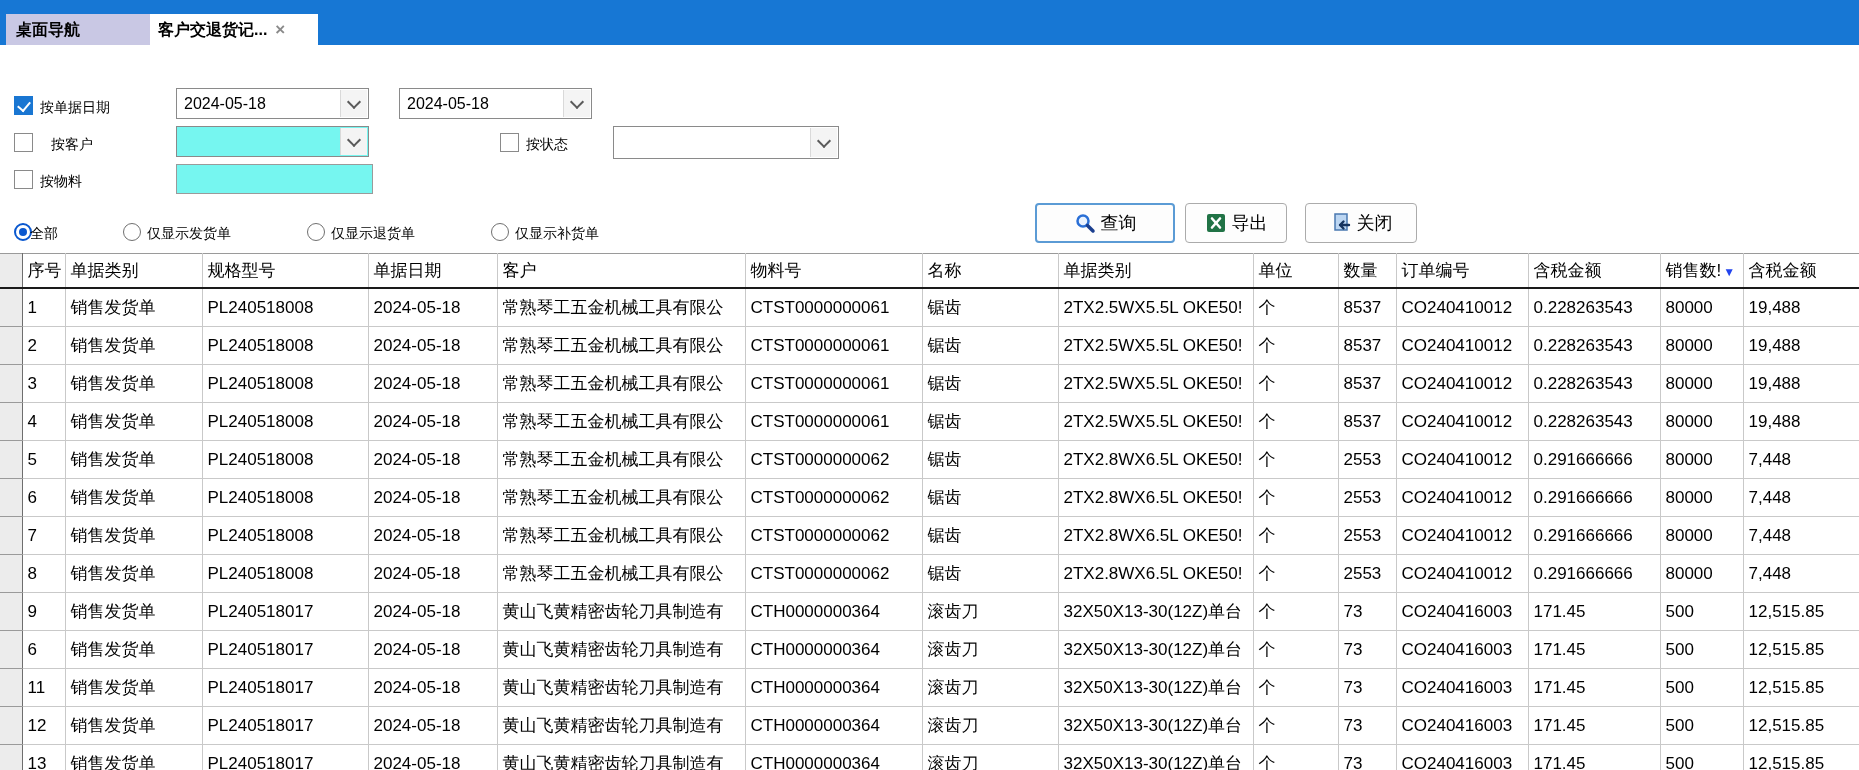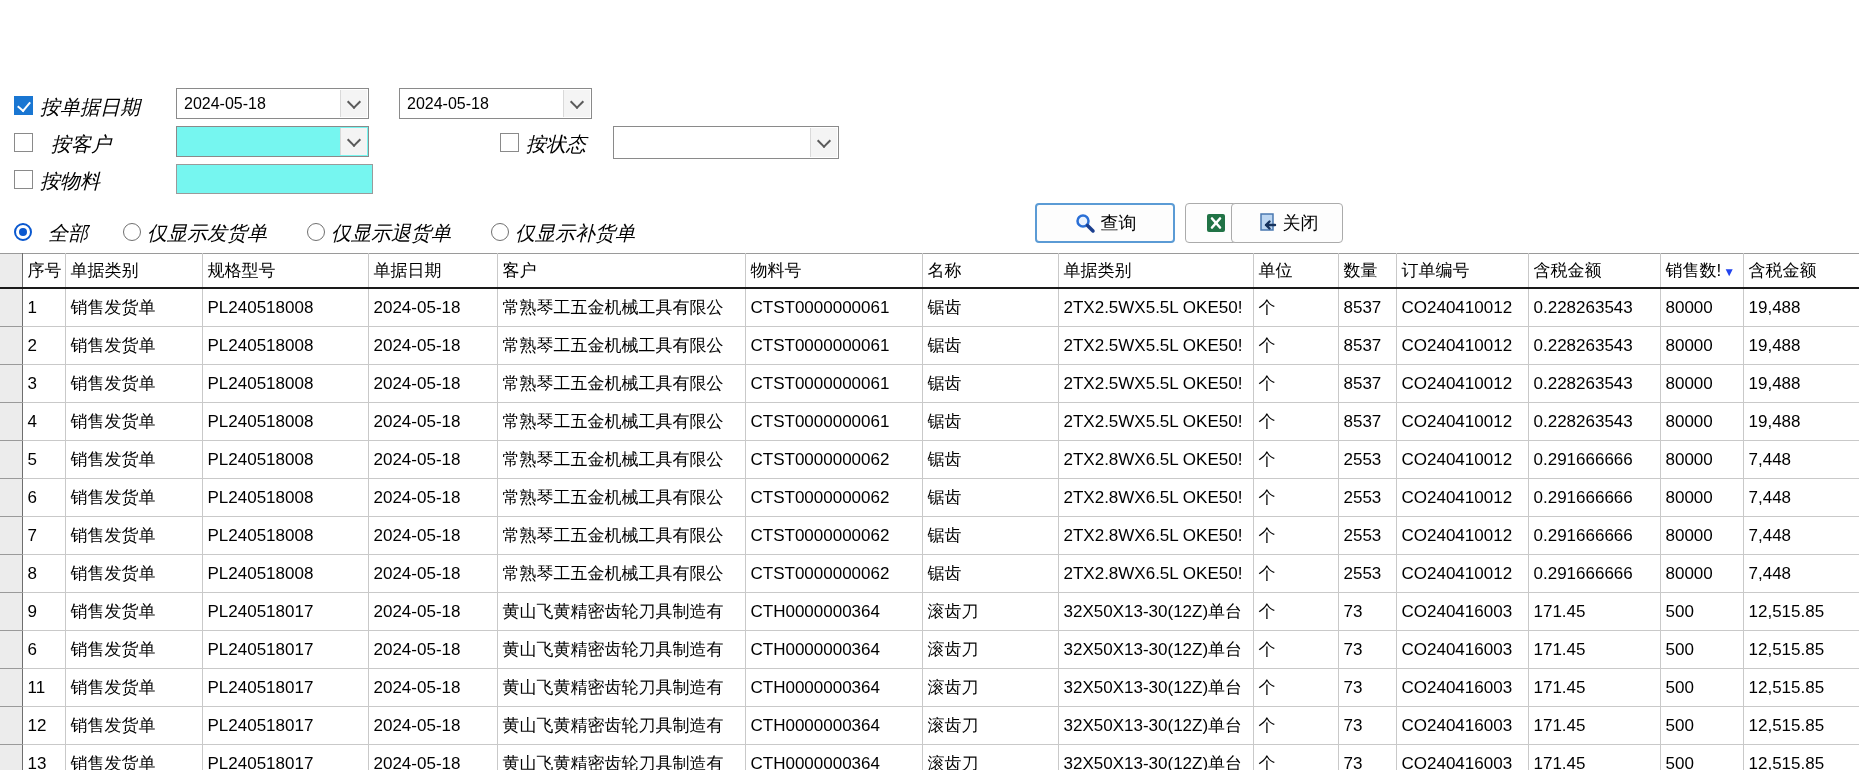--- a/index.html
+++ b/index.html
@@ -10,21 +10,21 @@
   .tab{position:absolute;top:14px;height:31px;line-height:31px;font-size:16px;font-weight:600;
        white-space:nowrap;overflow:hidden;cursor:default;}
   .tab-inactive{left:6px;width:141px;background:#c9c8e4;padding-left:10px;}
   .tab-active{left:150px;width:152px;background:#ffffff;display:flex;align-items:center;padding:0 8px;gap:8px;}
   .tab-close{color:#8a8a8a;font-size:17px;font-weight:bold;line-height:1;}
   
   .cb{position:absolute;width:19px;height:19px;background:#fff;border:1px solid #8a8a8a;box-sizing:border-box;}
   .cb.checked{background:#1976d2;border-color:#1976d2;}
   .cb.checked::after{content:"";position:absolute;left:5px;top:2px;width:6px;height:10px;
        border:solid #fff;border-width:0 2px 2px 0;transform:rotate(40deg);}
-  .flabel{position:absolute;font-size:20px;line-height:20px;white-space:nowrap;font-style:italic;}
+  .flabel{position:absolute;font-size:14px;line-height:20px;white-space:nowrap;}
   .combo{position:absolute;background:#fff;border:1px solid #8a8a8a;box-sizing:border-box;font-size:16px;}
   .combo .val{position:absolute;left:7px;top:0;bottom:0;display:flex;align-items:center;}
   .arrowbox{position:absolute;right:1px;top:1px;bottom:1px;width:26px;background:#f4f4f4;
        border-left:1px solid #d9d9d9;display:flex;align-items:center;justify-content:center;}
   .chev{width:8px;height:8px;border-right:2px solid #5a5a5a;border-bottom:2px solid #5a5a5a;
        transform:rotate(45deg);margin-top:-4px;}
   .cyan{background:#76f6f0;}
   .cyaninput{position:absolute;background:#76f6f0;border:1px solid #9a9a9a;box-sizing:border-box;
        font-size:16px;padding:0 6px;outline:none;font-family:"Liberation Sans",sans-serif;}
   
@@ -50,20 +50,29 @@
   table.grid .stub{background:#ececec;border-right:1px solid #6e6e6e;border-bottom:1px solid #9a9a9a;padding:0;}
   table.grid th.stub{border-bottom:2px solid #1a1a1a;}
   .sortglyph{color:#2244ee;font-size:12px;margin-left:2px;}
   th.h-right{text-align:right;margin-left:42px;}
 </style>
 </head>
 <body>
 
 <div class="screen">
 
+  <div class="titlebar">
+    <div class="tab tab-inactive">
+      <span>桌面导航</span>
+    </div>
+    <div class="tab tab-active">
+      <span>客户交退货记...</span>
+      <span class="tab-close">×</span>
+    </div>
+  </div>
 
   <div class="cb checked" style="left:14px;top:96px;"></div>
   <div class="flabel" style="left:40px;top:97px;">按单据日期</div>
   <div class="combo" style="left:176px;top:88px;width:193px;height:31px;">
     <span class="val">2024-05-18</span>
     <span class="arrowbox">
         <span class="chev"></span>
       </span>
   </div>
   <div class="combo" style="left:399px;top:88px;width:193px;height:31px;">
@@ -88,21 +97,21 @@
     <span class="arrowbox">
         <span class="chev"></span>
       </span>
   </div>
 
   <div class="cb" style="left:14px;top:170px;"></div>
   <div class="flabel" style="left:40px;top:171px;">按物料</div>
   <input class="cyaninput" style="left: 176px; top: 164px; width: 197px; height: 30px;" value="">
 
   <div class="radio sel" style="left:14px;top:223px;"></div>
-  <div class="flabel" style="left:48px;top:223px;">全部</div>
+  <div class="flabel" style="left:30px;top:223px;">全部</div>
   <div class="radio" style="left:123px;top:223px;"></div>
   <div class="flabel" style="left:147px;top:223px;">仅显示发货单</div>
   <div class="radio" style="left:307px;top:223px;"></div>
   <div class="flabel" style="left:331px;top:223px;">仅显示退货单</div>
   <div class="radio" style="left:491px;top:223px;"></div>
   <div class="flabel" style="left:515px;top:223px;">仅显示补货单</div>
 
   <div class="btn primary" style="left:1035px;width:140px;">
     <svg width="22" height="22" viewBox="0 0 22 22">
       <circle cx="9" cy="9" r="5.5" fill="#eaf3ff" stroke="#2a6fd6" stroke-width="2.5"></circle>
@@ -111,21 +120,21 @@
     <span>查询</span>
   </div>
   <div class="btn" style="left:1185px;width:102px;">
     <svg width="22" height="22" viewBox="0 0 22 22">
       <rect x="2" y="2" width="18" height="18" rx="2" fill="#217346"></rect>
       <line x1="7" y1="6.5" x2="15" y2="15.5" stroke="#fff" stroke-width="2.6" stroke-linecap="round"></line>
       <line x1="15" y1="6.5" x2="7" y2="15.5" stroke="#fff" stroke-width="2.6" stroke-linecap="round"></line>
     </svg>
     <span>导出</span>
   </div>
-  <div class="btn" style="left:1231px;width:112px;">
+  <div class="btn" style="left:1305px;width:112px;">
     <svg width="22" height="22" viewBox="0 0 22 22">
       <rect x="5" y="2" width="12" height="16" fill="#bcd6f2" stroke="#4a78b0" stroke-width="1.5"></rect>
       <path d="M19 13 H10 M10 13 l3.5 -3.5 M10 13 l3.5 3.5" fill="none" stroke="#16335e" stroke-width="2.4" stroke-linecap="round" stroke-linejoin="round"></path>
     </svg>
     <span>关闭</span>
   </div>
 
   <div class="gridwrap">
     <table class="grid">
         <colgroup>

